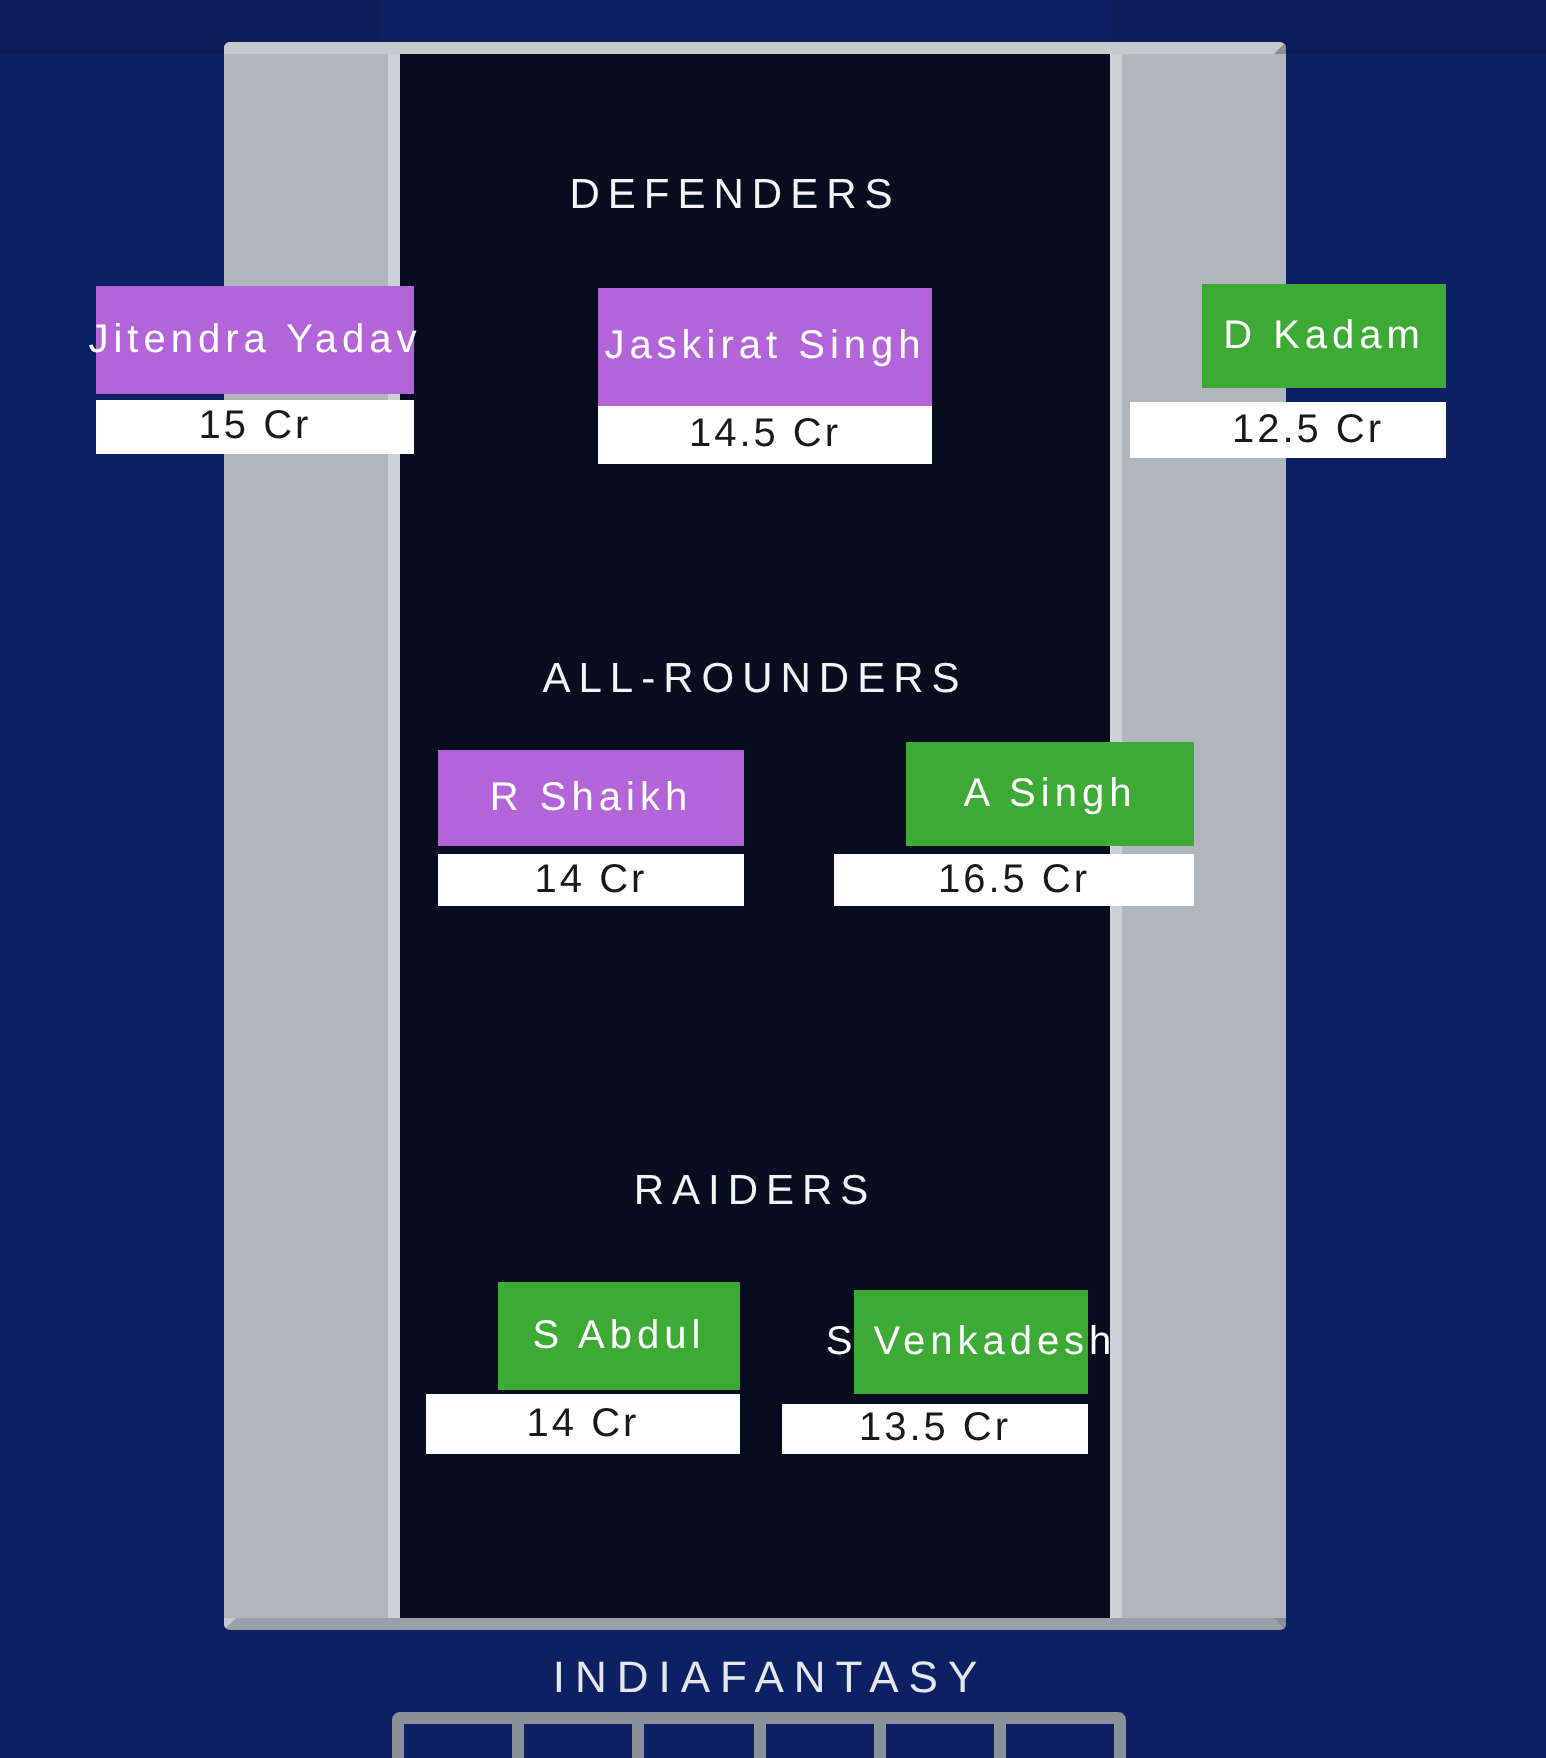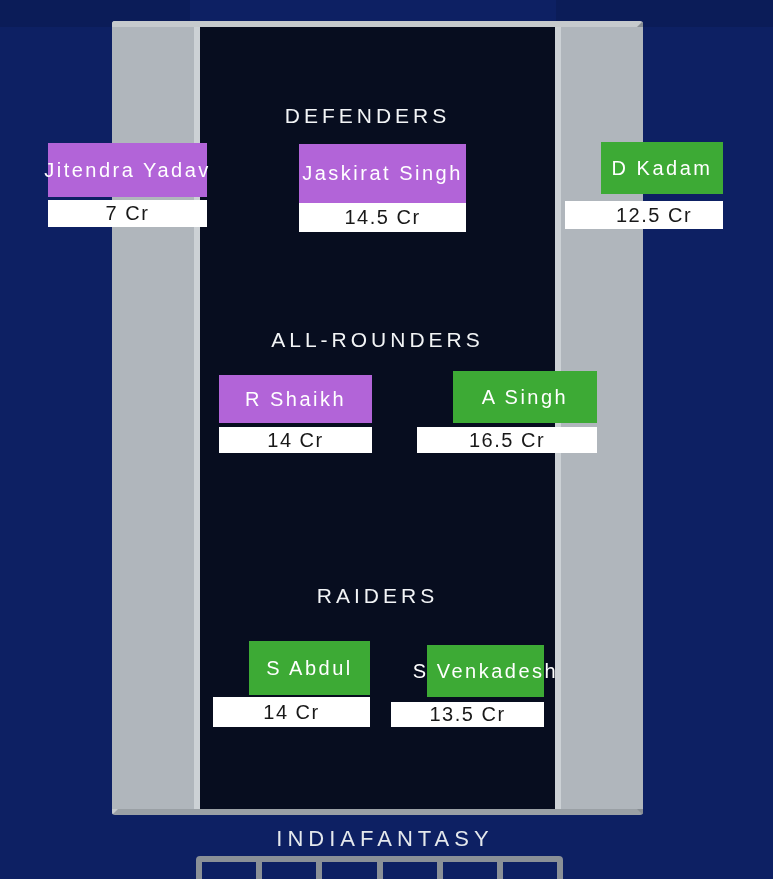--- a/index.html
+++ b/index.html
@@ -26,21 +26,21 @@
   .hline{position:absolute;}
   .line-black-top{left:82px;top:103px;width:355px;height:5px;background:var(--line-black);}
   .line-white-top{left:76px;top:188px;width:367px;height:6px;background:var(--line-gray);}
   .line-mid{left:-6px;top:389px;width:531px;height:6px;background:var(--line-gray);}
   .line-white-bottom{left:76px;top:588px;width:367px;height:6px;background:var(--line-white);}
   .line-black-bottom{left:82px;top:670px;width:355px;height:5px;background:var(--line-black);}
 
   
   .section-title{position:absolute;width:355px;text-align:center;color:#f2f4f6;
     font-size:21px;letter-spacing:4px;white-space:nowrap;z-index:3;}
-  .t-defenders{left:190px;top:104px;}
+  .t-defenders{left:190px;top:86px;}
   .t-allrounders{left:200px;top:328px;}
   .t-raiders{left:200px;top:584px;}
 
   
   .player{position:absolute;z-index:5;}
   .name-box{display:flex;align-items:center;justify-content:center;color:#fff;
     font-size:20px;letter-spacing:2.5px;white-space:nowrap;overflow:visible;}
   .c-purple{background:var(--card-purple);}
   .c-green{background:var(--card-green);margin-left:36px;}
   .price-box{display:flex;align-items:center;justify-content:center;background:var(--price-bg);
@@ -97,21 +97,21 @@
 
   <div class="section-title t-defenders">DEFENDERS</div>
   <div class="section-title t-raiders">RAIDERS</div>
   <div class="section-title t-allrounders">ALL-ROUNDERS</div>
 
   <div class="player p-d1">
     <div class="name-box c-purple">
       <span>Jitendra Yadav</span>
     </div>
     <div class="price-box">
-      <span>7 Cr</span>
+      <span>15 Cr</span>
     </div>
   </div>
 
   <div class="player p-d2">
     <div class="name-box c-purple">
       <span>Jaskirat Singh</span>
     </div>
     <div class="price-box">
       <span>14.5 Cr</span>
     </div>

